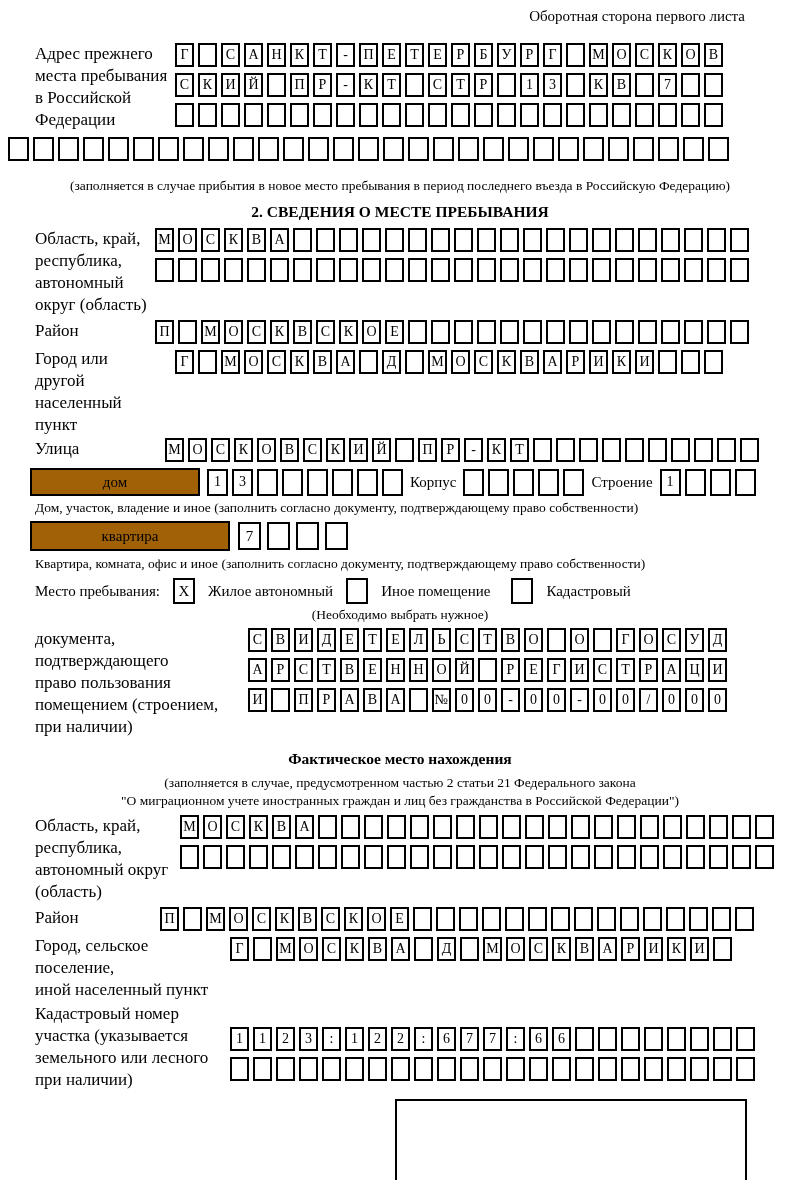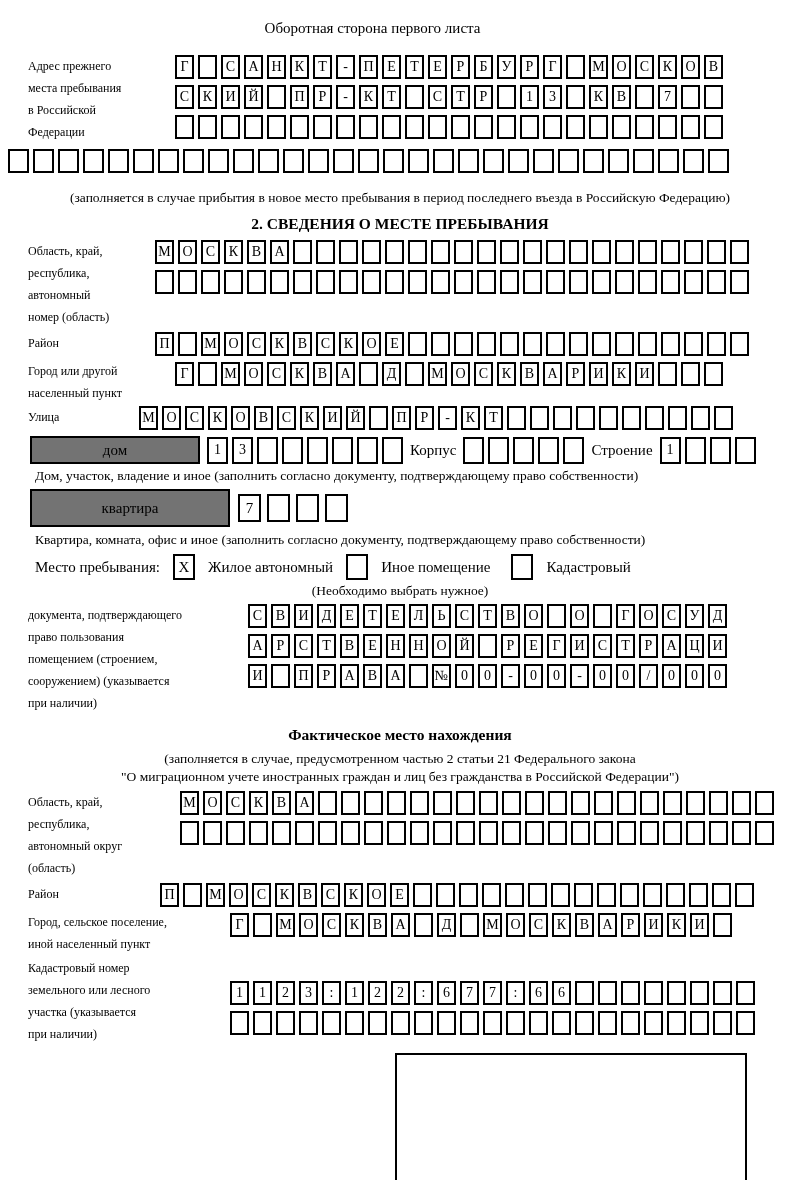--- a/index.html
+++ b/index.html
@@ -1,35 +1,35 @@
 <!DOCTYPE html>
 <html><head>
 <meta charset="utf-8">
 <style>
   html,body{margin:0;padding:0;background:#fff;}
   body{width:800px;height:1180px;overflow:hidden;color:#000;
        font-family:"Liberation Serif","DejaVu Serif",serif;}
   .page{position:relative;width:800px;height:1180px;box-sizing:border-box;}
-  .hdr{padding:20px 55px 0 0;text-align:center;font-size:15px;}
+  .hdr{padding:8px 55px 0 0;text-align:right;font-size:15px;}
   .frow{display:flex;align-items:flex-start;}
-  .lbl{font-size:12px;line-height:22px;flex:none;box-sizing:border-box;padding-left:28px;}
+  .lbl{font-size:17px;line-height:22px;flex:none;box-sizing:border-box;padding-left:35px;}
   .rows{display:flex;flex-direction:column;gap:6px;flex:none;}
   .cellrow{display:flex;gap:4px;flex:none;}
   .cell{flex:none;width:19px;height:24px;border:2px solid #000;box-sizing:border-box;
         display:flex;align-items:center;justify-content:center;
         font-size:14px;background:#fff;}
   .wide .cell{width:21px;}
   .lg{gap:4px;}
   .lg .cell{width:21px;height:27px;}
   .xl{gap:6px;}
   .xl .cell{width:23px;height:28px;font-size:15px;}
   .note{font-size:13.5px;text-align:center;width:100%;}
   .h2{font-size:15.5px;font-weight:bold;text-align:center;margin:9px 0 7px 0;}
   .boxlbl{border:2px solid #000;box-sizing:border-box;display:flex;align-items:center;
-          justify-content:center;font-size:15px;flex:none;background:#737373;}
+          justify-content:center;font-size:15px;flex:none;background:#a16207;}
   .inl{font-size:15px;flex:none;}
   .checkbox{flex:none;width:22px;height:26px;border:2px solid #000;box-sizing:border-box;
             display:flex;align-items:center;justify-content:center;font-size:15px;}
   .stampbox{border:2px solid #000;box-sizing:border-box;background:#fff;}
 </style>
 </head>
 <body>
 
 <div class="page">
 
@@ -156,21 +156,21 @@
     </div>
   <div class="note" style="margin-top:17px;">(заполняется в случае прибытия в новое место пребывания в период последнего въезда в Российскую Федерацию)</div>
 
   <div class="h2">2. СВЕДЕНИЯ О МЕСТЕ ПРЕБЫВАНИЯ</div>
 
   <div class="frow">
     <div class="lbl" style="width:155px;">
       <div>Область, край,</div>
       <div>республика,</div>
       <div>автономный</div>
-      <div>номер (область)</div>
+      <div>округ (область)</div>
     </div>
     <div class="rows">
       <div class="cellrow">
           <span class="cell">М</span>
           <span class="cell">О</span>
           <span class="cell">С</span>
           <span class="cell">К</span>
           <span class="cell">В</span>
           <span class="cell">А</span>
           <span class="cell"></span>
@@ -284,21 +284,21 @@
         <span class="cell">И</span>
         <span class="cell">К</span>
         <span class="cell">И</span>
         <span class="cell"></span>
         <span class="cell"></span>
         <span class="cell"></span>
       </div>
   </div>
 
   <div class="frow" style="margin-top:2px;">
-    <div class="lbl" style="width:139px;">Улица</div>
+    <div class="lbl" style="width:165px;">Улица</div>
     <div class="cellrow">
         <span class="cell">М</span>
         <span class="cell">О</span>
         <span class="cell">С</span>
         <span class="cell">К</span>
         <span class="cell">О</span>
         <span class="cell">В</span>
         <span class="cell">С</span>
         <span class="cell">К</span>
         <span class="cell">И</span>
@@ -346,21 +346,21 @@
     <div class="cellrow lg">
         <span class="cell">1</span>
         <span class="cell"></span>
         <span class="cell"></span>
         <span class="cell"></span>
       </div>
   </div>
   <div style="font-size:13.5px;margin:4px 16px 0 35px;">Дом, участок, владение и иное (заполнить согласно документу, подтверждающему право собственности)</div>
 
   <div class="frow" style="margin:5px 0 0 30px;align-items:center;gap:8px;">
-    <div class="boxlbl" style="width:200px;height:38px;">квартира</div>
+    <div class="boxlbl" style="width:200px;height:30px;">квартира</div>
     <div class="cellrow xl">
         <span class="cell">7</span>
         <span class="cell"></span>
         <span class="cell"></span>
         <span class="cell"></span>
       </div>
   </div>
   <div style="font-size:13.5px;margin:5px 0 0 35px;">Квартира, комната, офис и иное (заполнить согласно документу, подтверждающему право собственности)</div>
 
   <div class="frow" style="margin:6px 0 0 35px;align-items:center;gap:13px;">
@@ -372,21 +372,20 @@
     <div class="checkbox" style="margin-left:8px;"></div>
     <div class="inl">Кадастровый</div>
   </div>
   <div class="note" style="margin-top:3px;">(Необходимо выбрать нужное)</div>
 
   <div class="frow" style="margin-top:5px;">
     <div class="lbl" style="width:248px;">
       <div>документа, подтверждающего</div>
       <div>право пользования</div>
       <div>помещением (строением,</div>
-      <div>сооружением) (указывается</div>
       <div>при наличии)</div>
     </div>
     <div class="rows">
       <div class="cellrow">
           <span class="cell">С</span>
           <span class="cell">В</span>
           <span class="cell">И</span>
           <span class="cell">Д</span>
           <span class="cell">Е</span>
           <span class="cell">Т</span>
@@ -585,22 +584,22 @@
         <span class="cell">И</span>
         <span class="cell">К</span>
         <span class="cell">И</span>
         <span class="cell"></span>
       </div>
   </div>
 
   <div class="frow" style="margin-top:2px;">
     <div class="lbl" style="width:230px;">
       <div>Кадастровый номер</div>
+      <div>участка (указывается</div>
       <div>земельного или лесного</div>
-      <div>участка (указывается</div>
       <div>при наличии)</div>
     </div>
     <div class="rows" style="margin-top:24px;">
       <div class="cellrow">
           <span class="cell">1</span>
           <span class="cell">1</span>
           <span class="cell">2</span>
           <span class="cell">3</span>
           <span class="cell">:</span>
           <span class="cell">1</span>

